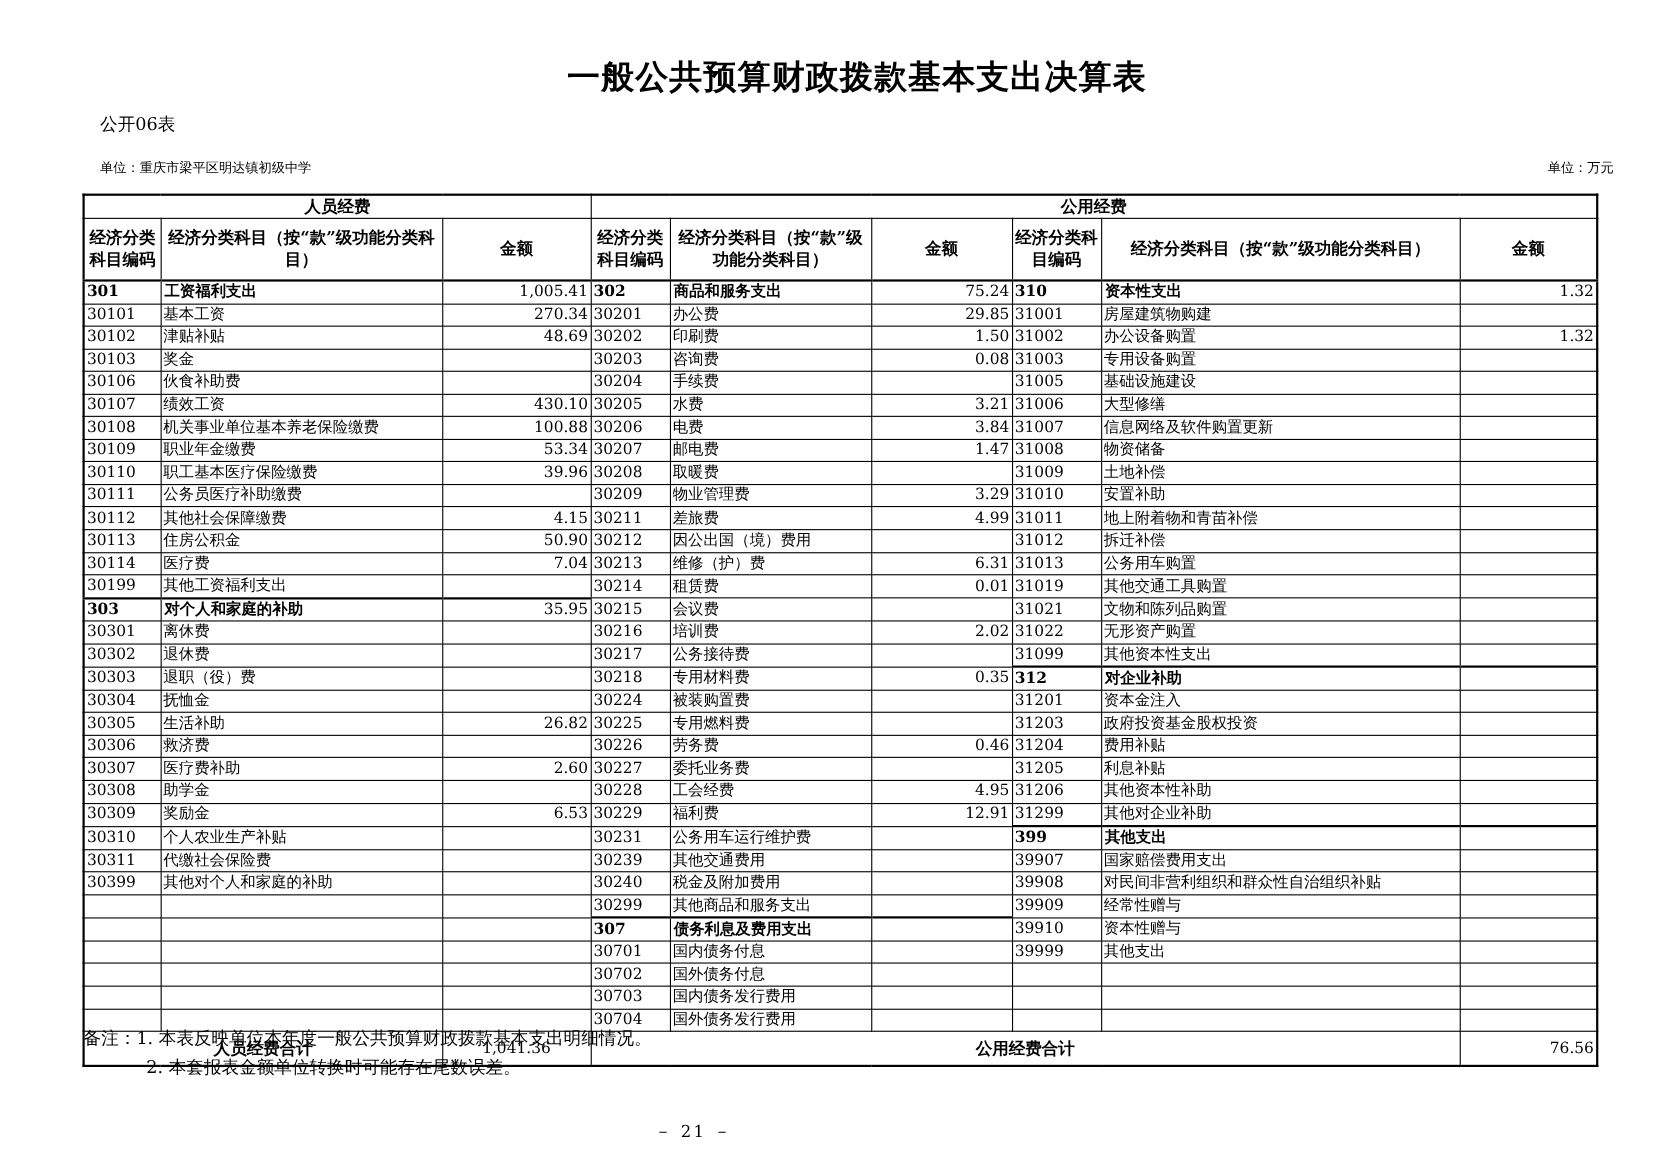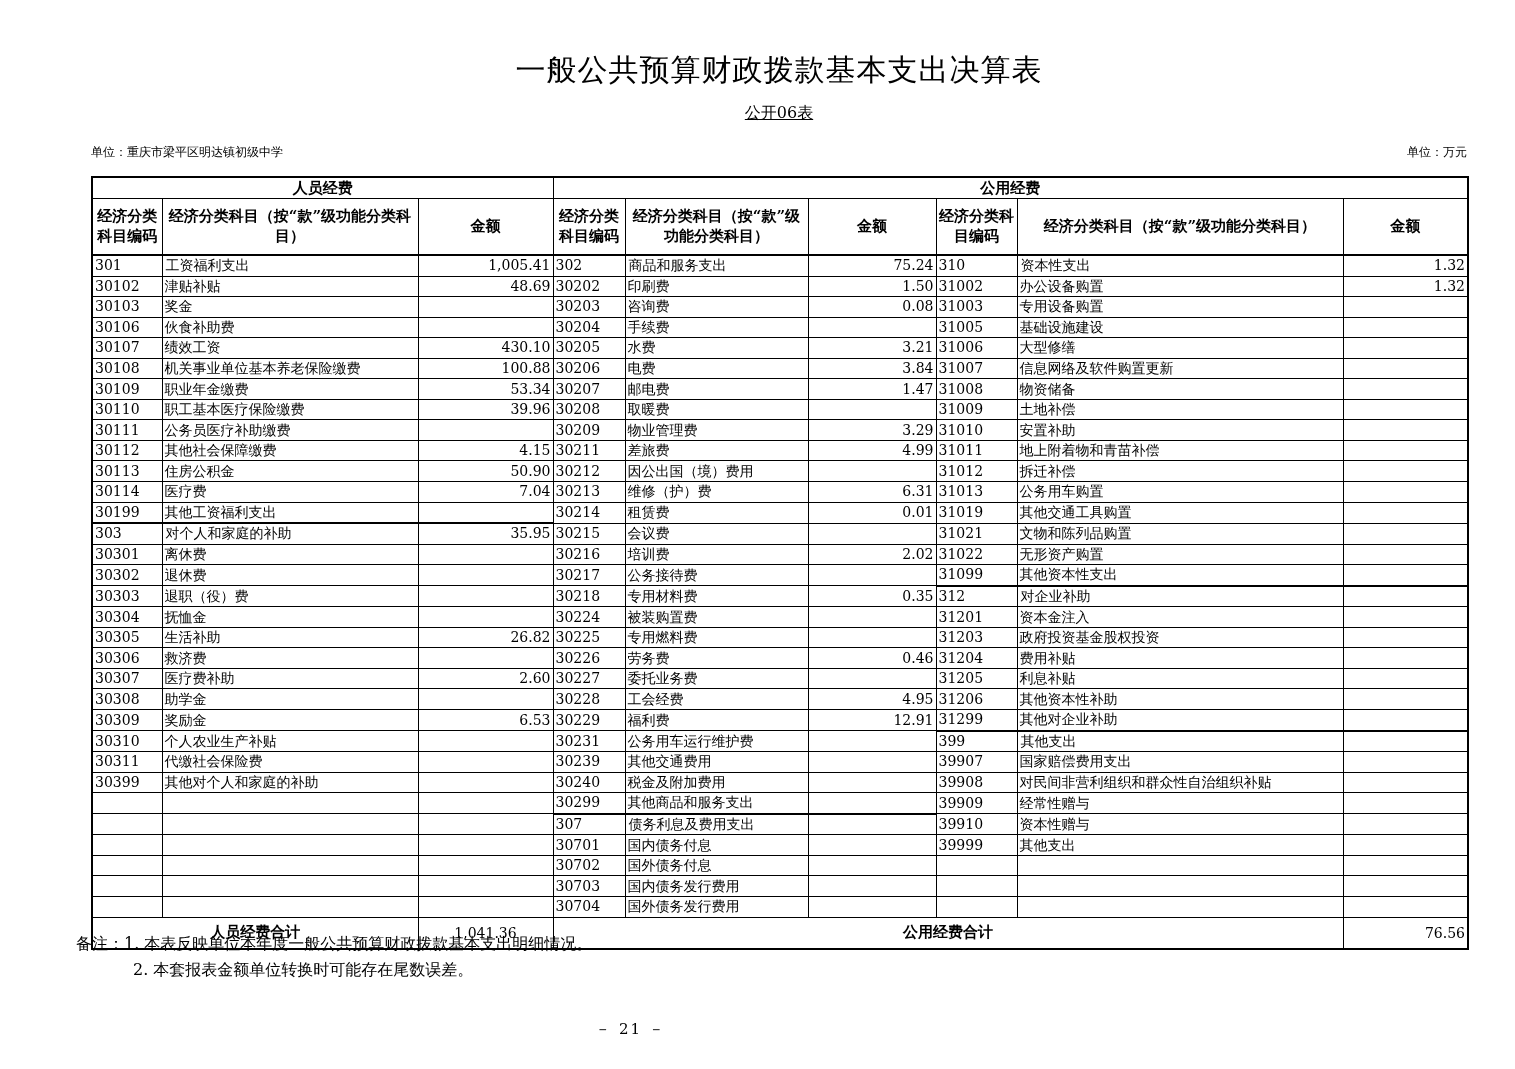--- a/index.html
+++ b/index.html
@@ -4,32 +4,32 @@
 <style>
   html,body{margin:0;padding:0;background:#fff;}
   body{
     width:1515px;height:1069px;position:relative;
     font-family:"DejaVu Serif","Liberation Serif",serif;
     color:#000;
   }
   .sheet{position:absolute;inset:0;background:#fff;}
   .title{
     position:absolute;top:50px;left:91px;width:1376px;
-    text-align:center;font-size:30px;font-weight:normal;letter-spacing:1px;
+    text-align:center;font-size:30px;font-weight:bold;letter-spacing:1px;
   }
   .form-code{
     position:absolute;top:103px;left:91px;width:1376px;
-    text-align:center;font-size:16px;text-decoration:underline;
+    text-align:left;font-size:16px;
   }
   .unit-row{
     position:absolute;top:144px;left:91px;width:1376px;
     display:flex;justify-content:space-between;font-size:12px;
   }
   table.main{
-    position:absolute;top:176px;left:91px;width:1378px;
+    position:absolute;top:176px;left:75px;width:1378px;
     border-collapse:collapse;table-layout:fixed;
     font-size:14px;
   }
   table.main th,table.main td{
     border:1px solid #000;
     padding:0 2px;
     overflow:hidden;
     white-space:nowrap;
   }
   table.main{border:2px solid #000;}
@@ -37,21 +37,21 @@
   tr.col-hdr th{
     height:55px;font-size:15px;font-weight:bold;text-align:center;
     vertical-align:middle;line-height:1.3;white-space:normal;
     border-bottom:2px solid #000;
   }
   tbody td{height:19.55px;line-height:19px;}
   td.code{text-align:left;padding-left:3px;}
   td.name{text-align:left;padding-left:22px;}
   td.name.cat{padding-left:3px;}
   td.amt{text-align:right;padding-right:1px;}
-  .cat{font-weight:normal;}
+  .cat{font-weight:bold;}
   .tk{border-top:2px solid #000 !important;}
   tfoot td{height:30px;border-top:2px solid #000;}
   td.total-label{text-align:center;font-weight:bold;font-size:15px;}
   td.total-amt-c{text-align:center;margin-left:40px;}
   td.total-amt-r{text-align:right;padding-right:2px;}
   .notes{
     position:absolute;top:931px;left:76px;width:1376px;
     font-size:16px;line-height:26px;
   }
   .note2{padding-left:57px;}
@@ -109,20 +109,31 @@
           <td class="name cat">工资福利支出</td>
           <td class="amt">1,005.41</td>
           <td class="code cat">302</td>
           <td class="name cat">商品和服务支出</td>
           <td class="amt">75.24</td>
           <td class="code cat">310</td>
           <td class="name cat">资本性支出</td>
           <td class="amt">1.32</td>
         </tr>
         <tr>
+          <td class="code">30101</td>
+          <td class="name">基本工资</td>
+          <td class="amt">270.34</td>
+          <td class="code">30201</td>
+          <td class="name">办公费</td>
+          <td class="amt">29.85</td>
+          <td class="code">31001</td>
+          <td class="name">房屋建筑物购建</td>
+          <td class="amt"></td>
+        </tr>
+        <tr>
           <td class="code">30102</td>
           <td class="name">津贴补贴</td>
           <td class="amt">48.69</td>
           <td class="code">30202</td>
           <td class="name">印刷费</td>
           <td class="amt">1.50</td>
           <td class="code">31002</td>
           <td class="name">办公设备购置</td>
           <td class="amt">1.32</td>
         </tr>

